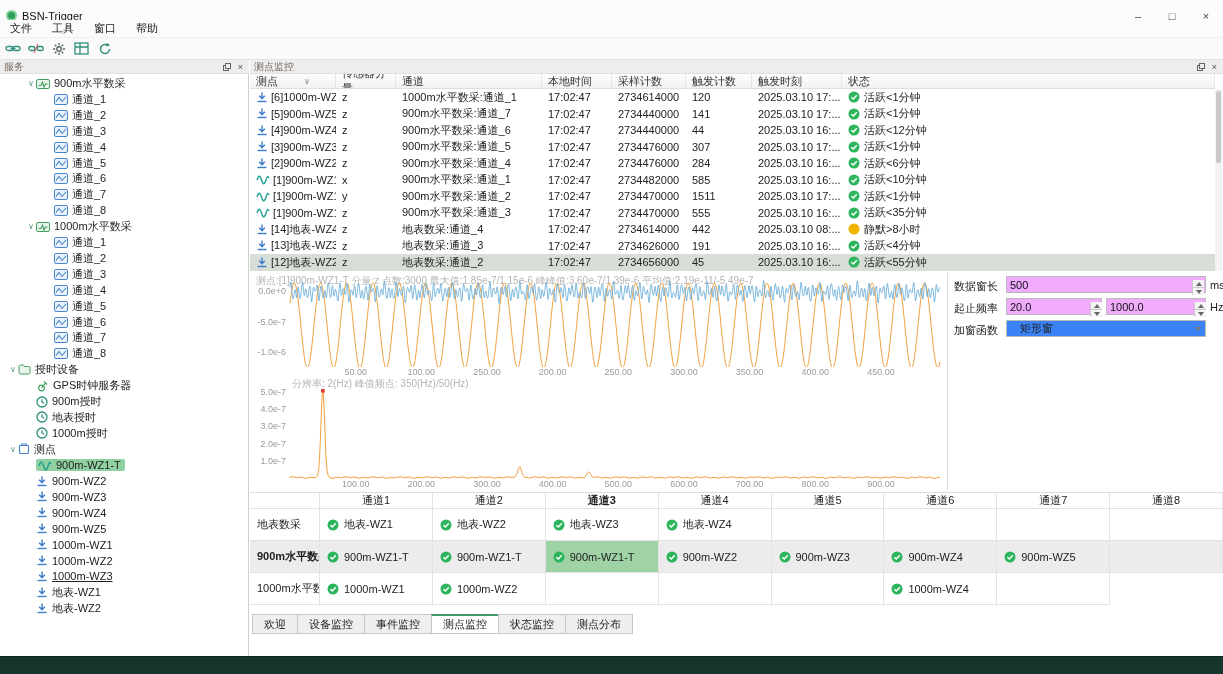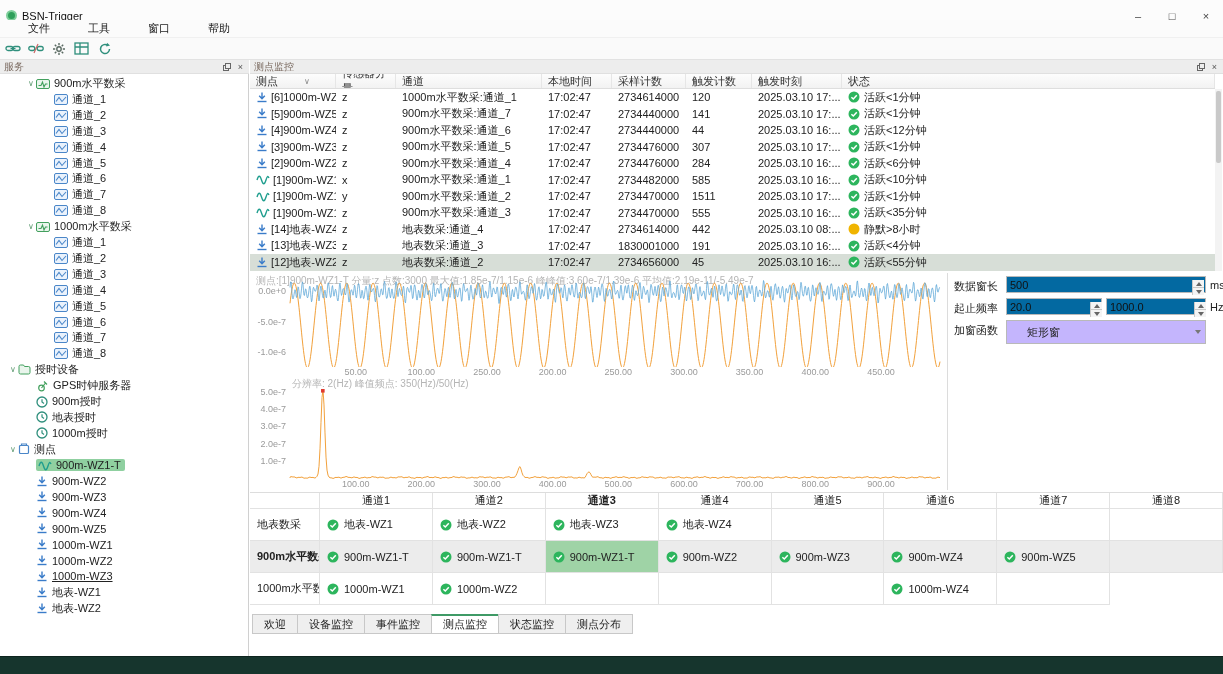--- a/index.html
+++ b/index.html
@@ -7,21 +7,21 @@
 body{position:relative;background:#f0f0f0;font-size:11px;color:#222;overflow:hidden;}
 #app{position:absolute;inset:0;background:#fff;}
 
 
 .titlebar{position:absolute;left:0;top:0;width:1223px;height:32px;background:#fcfcfc;border-bottom:1px solid #ededed;display:flex;align-items:center;}
 .app-icon{width:11px;height:11px;border-radius:50%;background:#2ea05a;border:2px solid #7fcf9b;margin:0 5px 0 6px;}
 .title-text{font-size:11px;color:#111;}
 .win-controls{margin-left:auto;display:flex;height:100%;}
 .win-btn{width:34px;height:100%;display:flex;align-items:center;justify-content:center;color:#444;font-size:11px;}
 .menubar{position:absolute;left:0;top:20px;width:1223px;height:18px;background:#fbfbfb;display:flex;align-items:center;border-bottom:1px solid #f0f0f0;}
-.menu-item{padding:0 10px;height:100%;display:flex;align-items:center;color:#222;margin-left:18px;}
+.menu-item{padding:0 10px;height:100%;display:flex;align-items:center;color:#222;}
 .toolbar{position:absolute;left:0;top:38px;width:1223px;height:22px;background:#fafafa;border-bottom:1px solid #e2e2e2;display:flex;align-items:center;}
 .tool-btn{width:21px;height:19px;margin-left:2px;display:flex;align-items:center;justify-content:center;border-radius:2px;}
 
 
 .panel-head{position:absolute;top:60px;height:14px;background:#ededed;display:flex;align-items:center;font-size:10px;color:#7a6a60;border-bottom:1px solid #e0e0e0;}
 .panel-head .ph-title{padding-left:4px;}
 .dock-btns{margin-left:auto;display:flex;align-items:center;gap:3px;padding-right:3px;}
 .dock-btn{width:11px;height:11px;display:flex;align-items:center;justify-content:center;color:#555;font-size:9px;}
 
 
@@ -43,28 +43,28 @@
 
 
 .chart-info{position:absolute;color:#b5b5b5;font-size:10px;white-space:nowrap;}
 .axis-lab{position:absolute;color:#9a9a9a;font-size:9px;}
 .plot{position:absolute;overflow:hidden;}
 
 
 .settings{position:absolute;left:947px;top:273px;width:276px;height:217px;background:#fff;border-left:1px solid #dcdcdc;}
 .set-row{position:absolute;left:0;width:276px;height:18px;}
 .set-label{position:absolute;left:6px;top:3px;color:#222;}
-.set-input{position:absolute;height:17px;border:1px solid #b9b9b9;background:#0369a1;font-size:11px;padding:0 14px 0 3px;color:#111;}
+.set-input{position:absolute;height:17px;border:1px solid #b9b9b9;background:#f0abfc;font-size:11px;padding:0 14px 0 3px;color:#111;}
 .set-unit{position:absolute;top:3px;color:#222;}
 .spin{position:absolute;right:1px;top:1px;bottom:1px;width:12px;border-left:1px solid #c9c9c9;display:flex;flex-direction:column;background:#f4f4f4;}
 .spin i{flex:1;display:flex;align-items:center;justify-content:center;}
 .spin i.u:after{content:'';border-left:3px solid transparent;border-right:3px solid transparent;border-bottom:4px solid #666;}
 .spin i.d{border-top:1px solid #c9c9c9;}
 .spin i.d:after{content:'';border-left:3px solid transparent;border-right:3px solid transparent;border-top:4px solid #666;}
-.select-box{position:absolute;height:24px;border:1px solid #b9b9b9;background:#c4b5fd;display:flex;align-items:center;padding-left:20px;}
+.select-box{position:absolute;height:17px;border:1px solid #b9b9b9;background:#3b82f6;display:flex;align-items:center;padding-left:13px;}
 .select-arrow{margin-left:auto;margin-right:4px;}
 .select-arrow:after{content:'';display:block;border-left:3px solid transparent;border-right:3px solid transparent;border-top:4px solid #777;}
 
 
 .cgrid{position:absolute;left:250px;top:492px;width:973px;height:112px;display:grid;grid-template-columns:70px repeat(8,1fr);grid-template-rows:16px 32px 32px 32px;border-top:1px solid #ddd;}
 .cg-cell{border-right:1px solid #e2e2e2;border-bottom:1px solid #e2e2e2;display:flex;align-items:center;padding-left:7px;overflow:hidden;white-space:nowrap;background:#fff;}
 .cg-head{justify-content:center;padding-left:0;color:#222;}
 .cg-rowhl{background:#ececec;}
 .cg-selcell{background:#9fd3a6;}
 .cg-check{display:inline-flex;margin-right:5px;}
@@ -818,21 +818,21 @@
             <svg width="12" height="11" viewBox="0 0 12 11">
               <path d="M6 0.5 V6 M3.2 3.8 L6 6.8 L8.8 3.8" fill="none" stroke="#3a7cc9" stroke-width="1.4"></path>
               <path d="M1.5 9.5 h9" stroke="#3a7cc9" stroke-width="1.4"></path>
             </svg>
           </span>
           <span>[13]地表-WZ3</span>
         </div>
         <div class="td">z</div>
         <div class="td">地表数采:通道_3</div>
         <div class="td">17:02:47</div>
-        <div class="td">1830001000</div>
+        <div class="td">2734626000</div>
         <div class="td">191</div>
         <div class="td">2025.03.10 16:...</div>
         <div class="td">
           <span style="display: inline-flex; margin-right: 4px;">
             <svg width="12" height="12" viewBox="0 0 12 12">
               <circle cx="6" cy="6" r="5.5" fill="#2db55d"></circle>
               <path d="M3.4 6.2 L5.3 8 L8.8 4.2" stroke="#fff" stroke-width="1.5" fill="none"></path>
             </svg>
           </span>
           <span>活跃&lt;4分钟</span>

